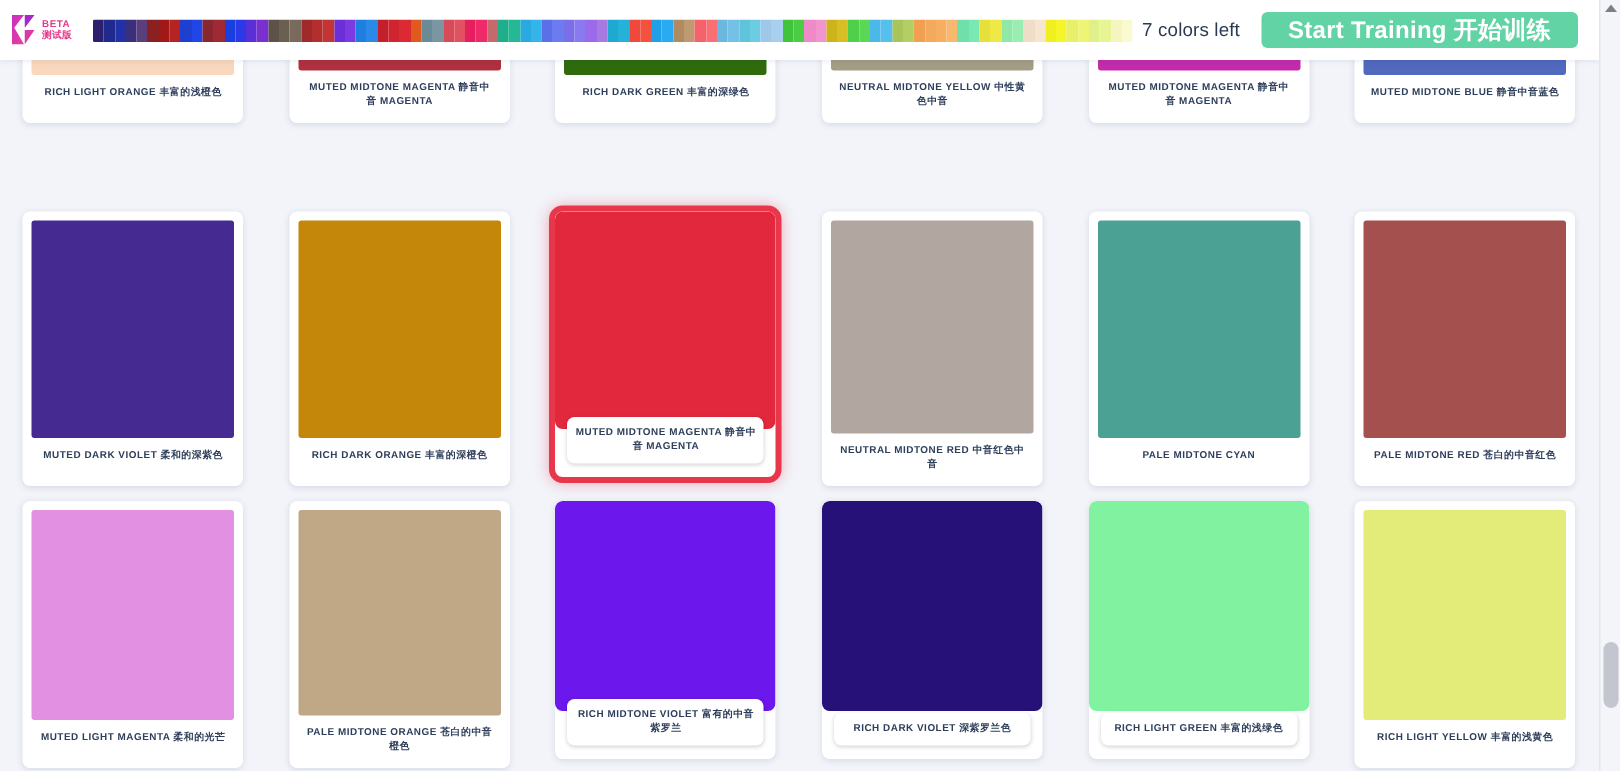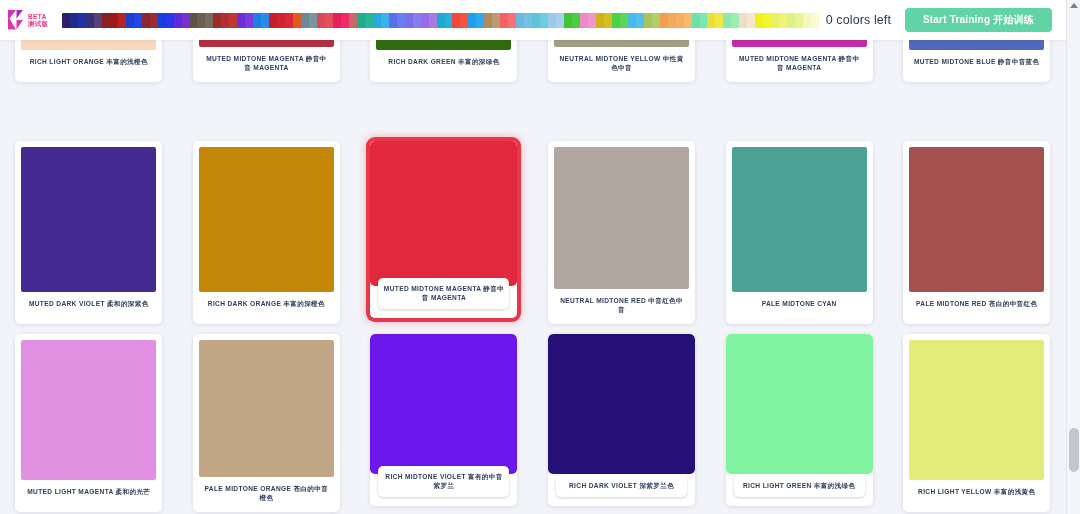--- a/index.html
+++ b/index.html
@@ -83,21 +83,21 @@
     font-size: 12.5px;
     color: #2b3a52;
     white-space: nowrap;
     margin-right: 14px;
     letter-spacing: .1px;
   }
 
   #start-training-button {
     background: #62d3a4;
     color: #ffffff;
-    font-size: 10px;
+    font-size: 16px;
     font-weight: bold;
     border: none;
     border-radius: 4px;
     height: 24px;
     padding: 0 18px;
     margin-right: 14px;
     cursor: pointer;
     letter-spacing: .2px;
     white-space: nowrap;
   }
@@ -440,21 +440,21 @@
       <i style="background: rgb(240, 240, 32);"></i>
       <i style="background: rgb(245, 245, 42);"></i>
       <i style="background: rgb(232, 240, 106);"></i>
       <i style="background: rgb(238, 245, 117);"></i>
       <i style="background: rgb(223, 240, 138);"></i>
       <i style="background: rgb(232, 245, 149);"></i>
       <i style="background: rgb(245, 245, 192);"></i>
       <i style="background: rgb(250, 250, 208);"></i>
     </div>
 
-  <span id="colors-left-label">0 colors left</span>
+  <span id="colors-left-label">7 colors left</span>
 
   <button id="start-training-button">Start Training 开始训练</button>
 </div>
 
 <div id="page-scrollbar">
   <div id="scrollbar-up-arrow"></div>
   <div id="scrollbar-thumb"></div>
 </div>
 
 </body></html>

